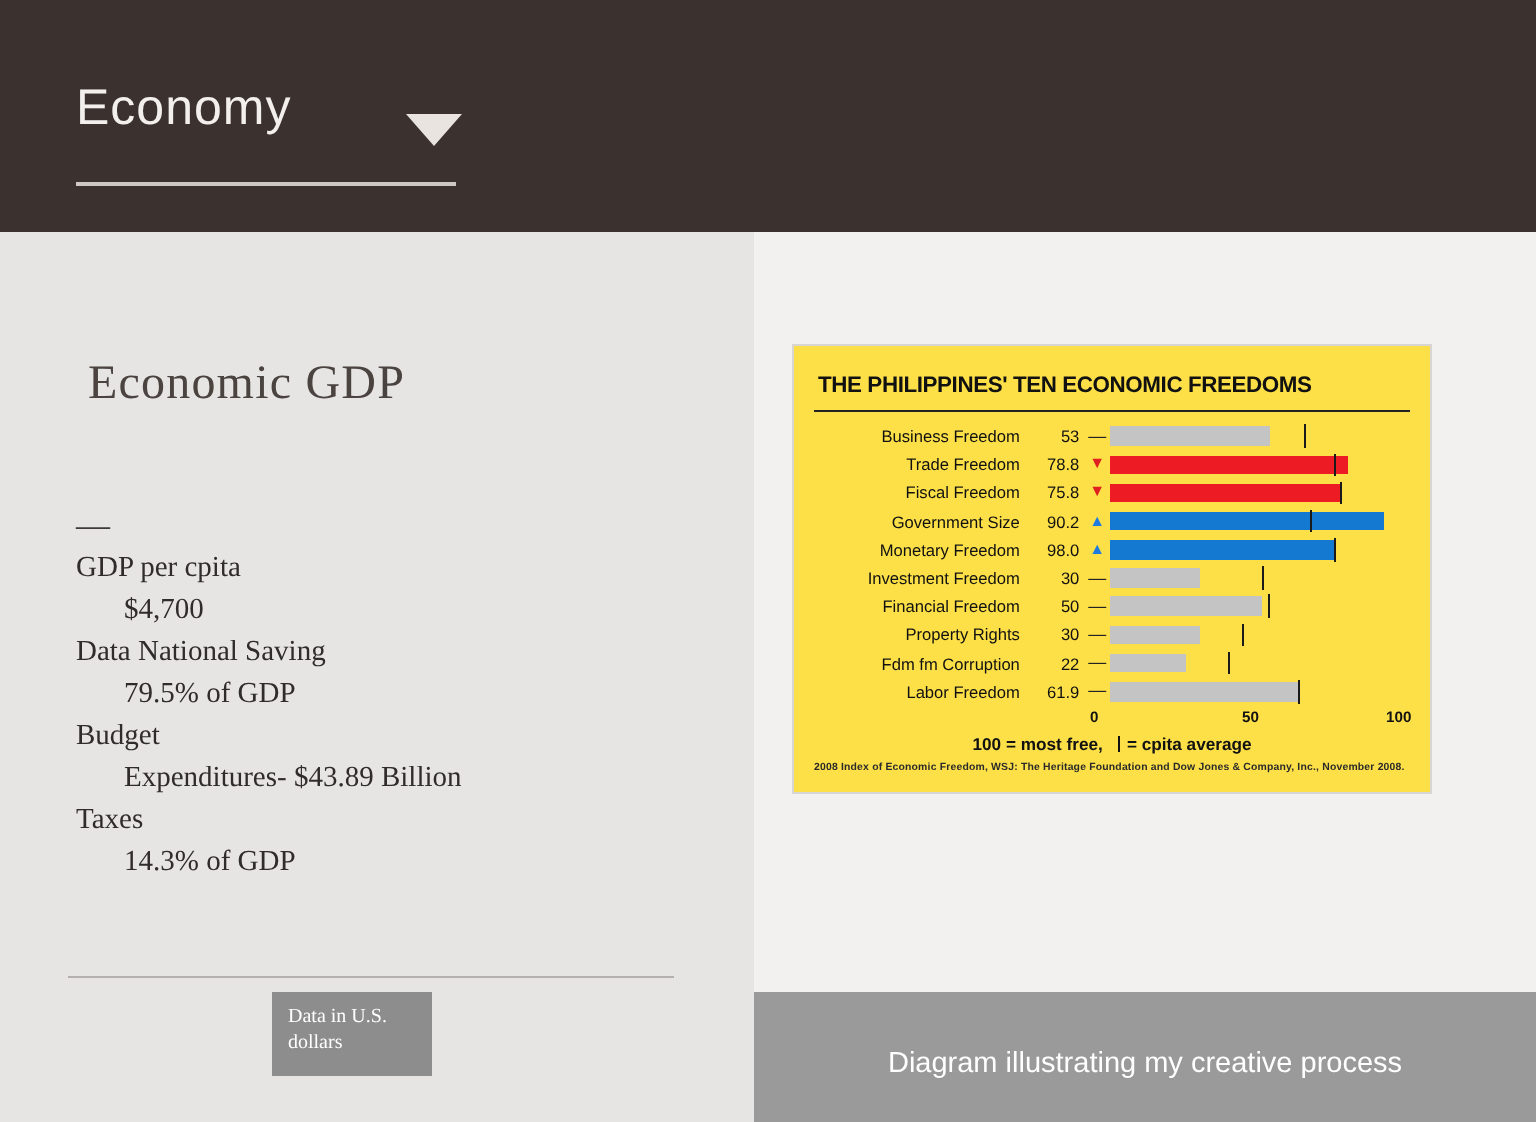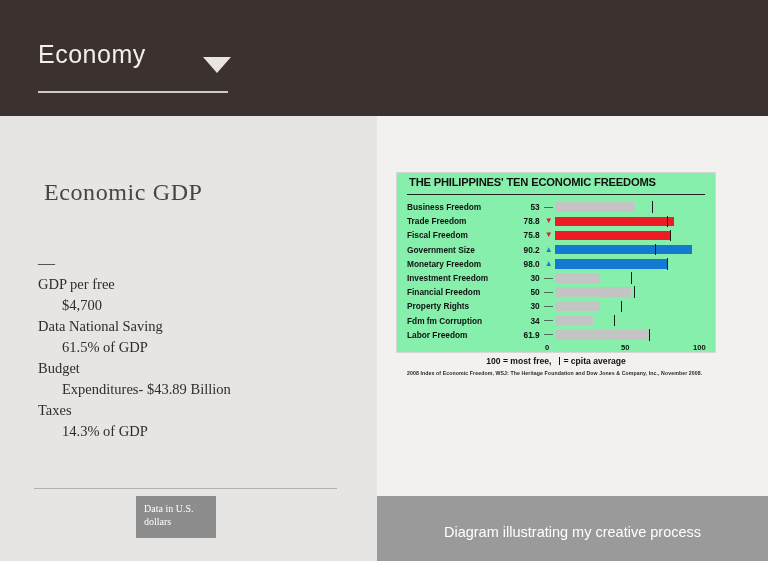--- a/index.html
+++ b/index.html
@@ -132,25 +132,25 @@
     text-align: center;
     color: #ffffff;
     font-size: 14.5px;
   }
   
   .figure {
     position: absolute;
     left: 19px;
     top: 56px;
     width: 320px;
-    height: 181px;
-    background: #86efac;
+    height: 225px;
+    background: #fde047;
     border: 1px solid #d8d6d3;
     box-sizing: border-box;
-    padding: 1px 10px 6px 10px;
+    padding: 12px 10px 6px 10px;
   }
   .fig-title {
     font-size: 11.2px;
     font-weight: bold;
     color: #111;
     letter-spacing: -0.2px;
     margin: 2px 0 6px 2px;
   }
   .fig-rule {
     height: 1px;
@@ -158,32 +158,33 @@
     margin: 0 0 5px 0;
   }
   .rows { position: relative; }
   .row {
     display: flex;
     align-items: center;
     height: 14.2px;
   }
   .r-label {
     width: 104px;
+    text-align: right;
     font-size: 8.3px;
     color: #111;
     padding-right: 4px;
-    font-weight: bold;
+    font-weight: normal;
     white-space: nowrap;
   }
   .r-value {
     width: 26px;
     text-align: right;
     font-size: 8.3px;
     color: #111;
-    font-weight: bold;
+    font-weight: normal;
     padding-right: 3px;
   }
   .r-arrow {
     width: 12px;
     text-align: center;
     font-size: 8px;
     line-height: 1;
   }
   .arrow-up { color: #1f7ae0; }
   .arrow-down { color: #e02020; }
@@ -250,24 +251,24 @@
     <div class="header-title-wrap">
       <div class="header-title">Economy</div>
     </div>
     <div class="header-caret"></div>
   </div>
 
   <div class="left-panel">
     <div class="left-title">Economic GDP</div>
     <div class="dash-mark">—</div>
     <div class="body-list">
-      <div class="lvl1">GDP per free</div>
+      <div class="lvl1">GDP per cpita</div>
       <div class="lvl2">$4,700</div>
       <div class="lvl1">Data National Saving</div>
-      <div class="lvl2">61.5% of GDP</div>
+      <div class="lvl2">79.5% of GDP</div>
       <div class="lvl1">Budget</div>
       <div class="lvl2">Expenditures- $43.89 Billion</div>
       <div class="lvl1">Taxes</div>
       <div class="lvl2">14.3% of GDP</div>
     </div>
     <div class="hr-line"></div>
     <div class="note-box">Data in U.S. dollars</div>
   </div>
 
   <div class="right-panel">
@@ -352,21 +353,21 @@
           <div class="r-value">30</div>
           <div class="r-arrow arrow-flat">—</div>
           <div class="r-track">
             <div class="r-bar bar-grey" style="width:45.6px"></div>
             <div class="r-tick" style="left:66.9px"></div>
           </div>
         </div>
 
         <div class="row">
           <div class="r-label">Fdm fm Corruption</div>
-          <div class="r-value">34</div>
+          <div class="r-value">22</div>
           <div class="r-arrow arrow-flat">—</div>
           <div class="r-track">
             <div class="r-bar bar-grey" style="width:38px"></div>
             <div class="r-tick" style="left:59.3px"></div>
           </div>
         </div>
 
         <div class="row">
           <div class="r-label">Labor Freedom</div>
           <div class="r-value">61.9</div>

